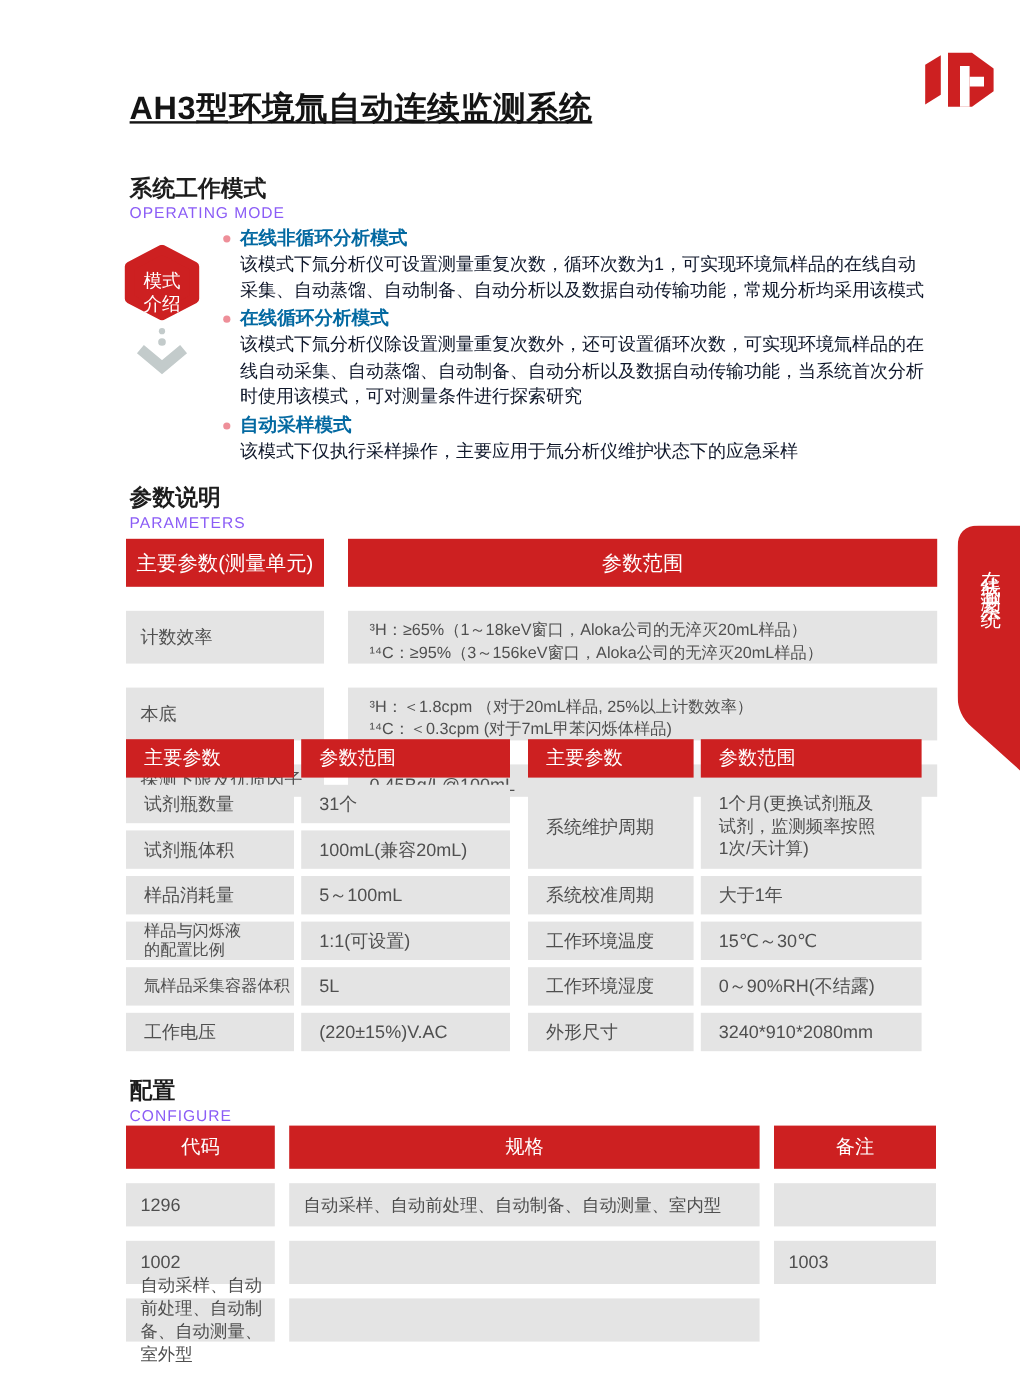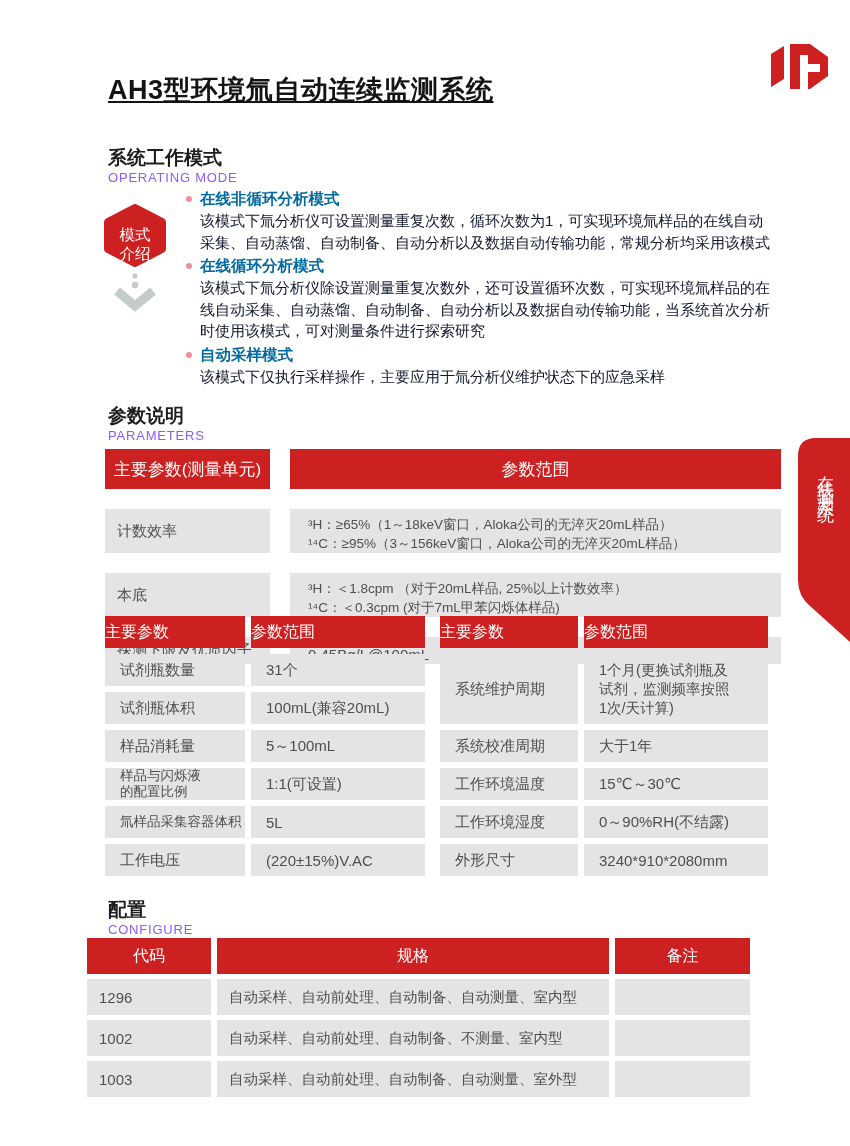--- a/index.html
+++ b/index.html
@@ -25,21 +25,21 @@
   
   .modes { left:186px; top:189px; width:584px; }
   .mode { position:relative; padding-left:14px; margin-bottom:3px; }
   .mode-dot { position:absolute; left:0; top:7px; width:6px; height:6px; border-radius:50%; background:#ee8f99; }
   .mode-title { font-size:15.5px; font-weight:700; color:#0369a1; line-height:20px; }
   .mode-body { font-size:15px; color:#0f172a; line-height:21.5px; margin-top:1px; }
 
   
   .hcell { background:#cd2021; color:#ffffff; display:flex; align-items:center; }
   .hcell.center { justify-content:center; }
-  .hcell.left { }
+  .hcell.left { padding-left:15px; }
   .gcell { background:#e4e4e4; color:#4f4f4f; display:flex; align-items:center;
            white-space:pre-line; }
 
   
   .t1 { left:105px; top:449px; width:663px; display:grid;
         grid-template-columns:165px 491px; grid-template-rows:40px 44px 44px 27px;
         column-gap:7px; row-gap:3px;gap:20px; }
   .t1 .hcell { font-size:17px; }
   .t1 .label { padding-left:12px; font-size:15px; }
   .t1 .val { flex-direction:column; align-items:flex-start; justify-content:flex-end;
@@ -52,23 +52,23 @@
              grid-template-rows:32px 32px 32px 32px 32px 32px 32px; gap:6px; }
   .t-right { left:440px; top:616px; width:328px; display:grid;
              grid-template-columns:138px 184px;
              grid-template-rows:32px 70px 32px 32px 32px 32px; gap:6px; }
   .t-left .hcell, .t-right .hcell { font-size:16px; }
   .t-left .gcell, .t-right .gcell { padding-left:15px; font-size:15px; }
   .cell-sm { font-size:13.5px !important; line-height:16px; }
   .cell-3l { font-size:14.5px !important; line-height:19px; }
 
   
-  .t3 { left:87px; top:938px; width:663px; display:grid;
+  .t3 { left:105px; top:938px; width:663px; display:grid;
         grid-template-columns:124px 392px 135px;
-        grid-template-rows:36px 36px 36px 36px; column-gap:6px; row-gap:5px; }
+        grid-template-rows:36px 36px 36px 36px; column-gap:6px; row-gap:5px;gap:12px; }
   .t3 .hcell { font-size:16px; justify-content:center; }
   .t3 .code { padding-left:12px; font-size:15px; }
   .t3 .spec { padding-left:12px; font-size:14.5px; }
 
   
   .side-tab-label { left:814px; top:462px; writing-mode:vertical-rl; color:#ffffff;
                     font-size:17px; letter-spacing:6px; }
 </style>
 </head>
 <body>
@@ -199,21 +199,20 @@
   <div class="abs t3">
     <div class="hcell">代码</div>
     <div class="hcell">规格</div>
     <div class="hcell">备注</div>
 
     <div class="gcell code">1296</div>
     <div class="gcell spec">自动采样、自动前处理、自动制备、自动测量、室内型</div>
     <div class="gcell"></div>
 
     <div class="gcell code">1002</div>
-    <div class="gcell spec">自动采样、自动前处理、自动制备、不测量、室内型</div>
     <div class="gcell"></div>
 
     <div class="gcell code">1003</div>
     <div class="gcell spec">自动采样、自动前处理、自动制备、自动测量、室外型</div>
     <div class="gcell"></div>
   </div>
 
   <div class="abs" style="left:798px; top:438px; width:52px; height:206px;">
     <svg width="52" height="206" viewBox="0 0 52 206">
       <path d="M52 0 L18 0 Q0 0 0 18 L0 142 Q0 158 12 168 L52 204 Z" fill="#cd2021"></path>

